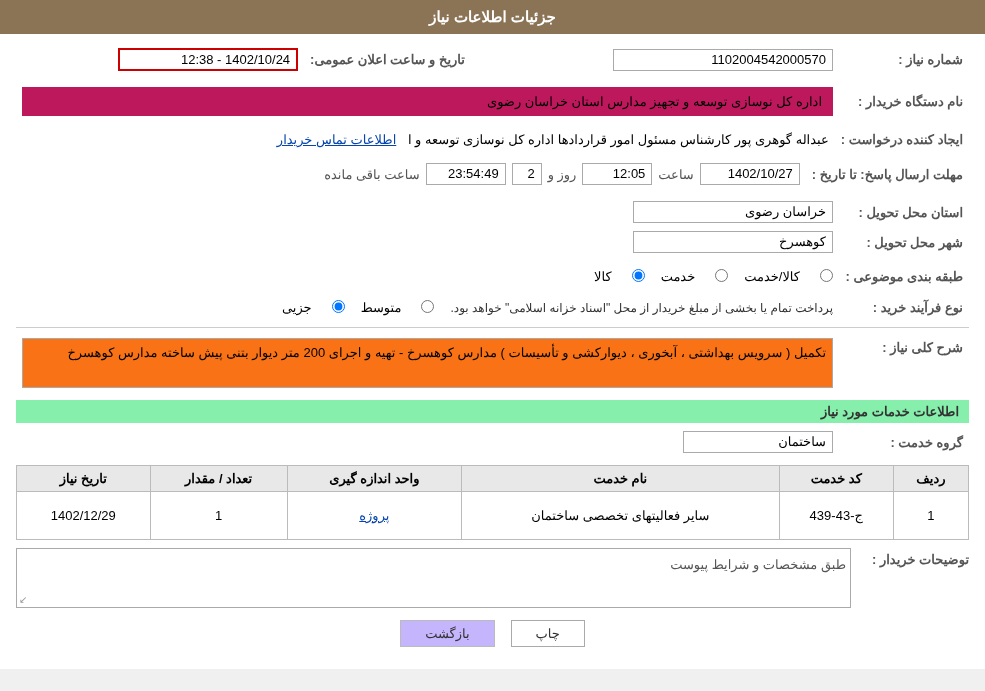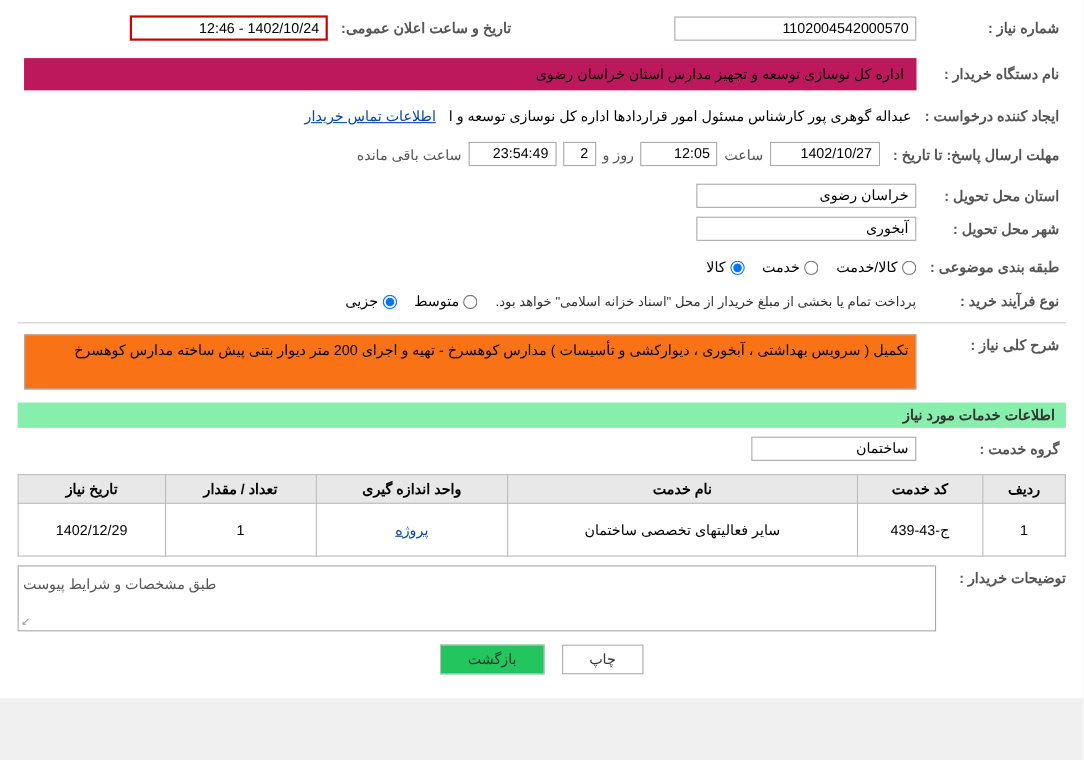--- a/index.html
+++ b/index.html
@@ -72,22 +72,22 @@
       cursor: pointer;
     }
     .radio-group {
       display: flex;
       gap: 16px;
       align-items: center;
       direction: rtl;
     }
     .radio-item {
       display: flex;
-      align-items: flex-end;
-      gap: 4px;
+      align-items: flex-start;
+      gap: 20px;
     }
     .separator {
       border: none;
       border-top: 1px solid #ccc;
       margin: 6px 0;
     }
     
     .services-table {
       width: 100%;
       border-collapse: collapse;
@@ -125,21 +125,21 @@
     .buyer-notes-content {
       border: 1px solid #aaa;
       background: #fff;
       flex: 1;
       min-height: 60px;
       padding: 4px;
       position: relative;
     }
     .buyer-notes-text {
       color: #555;
-      text-align: left;
+      text-align: right;
       display: block;
       margin-top: 4px;
     }
     .resize-icon {
       position: absolute;
       bottom: 2px;
       left: 2px;
       color: #999;
       font-size: 10px;
     }
@@ -155,53 +155,56 @@
       border: 1px solid #aaa;
       cursor: pointer;
       font-size: 13px;
       font-family: Tahoma, Arial, sans-serif;
     }
     .btn-print {
       background: #fff;
       color: #333;
     }
     .btn-back {
-      background: #22c55e;
+      background: #c4b5fd;
       color: #333;
       border-color: #bbb;
     }
     .inline-boxes {
       display: flex;
       align-items: center;
       gap: 6px;
       direction: rtl;
     }
     .box-label {
       color: #555;
     }
   </style>
 </head>
 <body>
 
 <div class="page-wrapper">
 
+  <div class="header-bar">
+    <span>جزئیات اطلاعات نیاز</span>
+  </div>
 
   <div class="content">
 
     <table class="info-table">
       <tbody>
           <tr>
         <td class="label-cell">شماره نیاز :</td>
         <td class="value-cell">
           <span class="input-box" style="min-width:220px;">1102004542000570</span>
         </td>
         <td style="width:20px;"></td>
         <td class="label-cell" style="text-align:left;">تاریخ و ساعت اعلان عمومی:</td>
         <td class="value-cell">
-          <span class="input-box" style="min-width:180px;border:2px solid #c00;">1402/10/24 - 12:46</span>
+          <span class="input-box" style="min-width:180px;border:2px solid #c00;">1402/10/24 - 12:38</span>
         </td>
       </tr>
     </tbody>
       </table>
 
     <table class="info-table">
       <tbody>
           <tr>
         <td class="label-cell">نام دستگاه خریدار :</td>
         <td class="value-cell">
@@ -246,21 +249,21 @@
       <tbody>
           <tr>
         <td class="label-cell">استان محل تحویل :</td>
         <td class="value-cell">
           <span class="input-box" style="min-width:200px;">خراسان رضوی</span>
         </td>
       </tr>
       <tr>
         <td class="label-cell">شهر محل تحویل :</td>
         <td class="value-cell">
-          <span class="input-box" style="min-width:200px;">آبخوری</span>
+          <span class="input-box" style="min-width:200px;">کوهسرخ</span>
         </td>
       </tr>
     </tbody>
       </table>
 
     <table class="info-table">
       <tbody>
           <tr>
         <td class="label-cell">طبقه بندی موضوعی :</td>
         <td class="value-cell">

